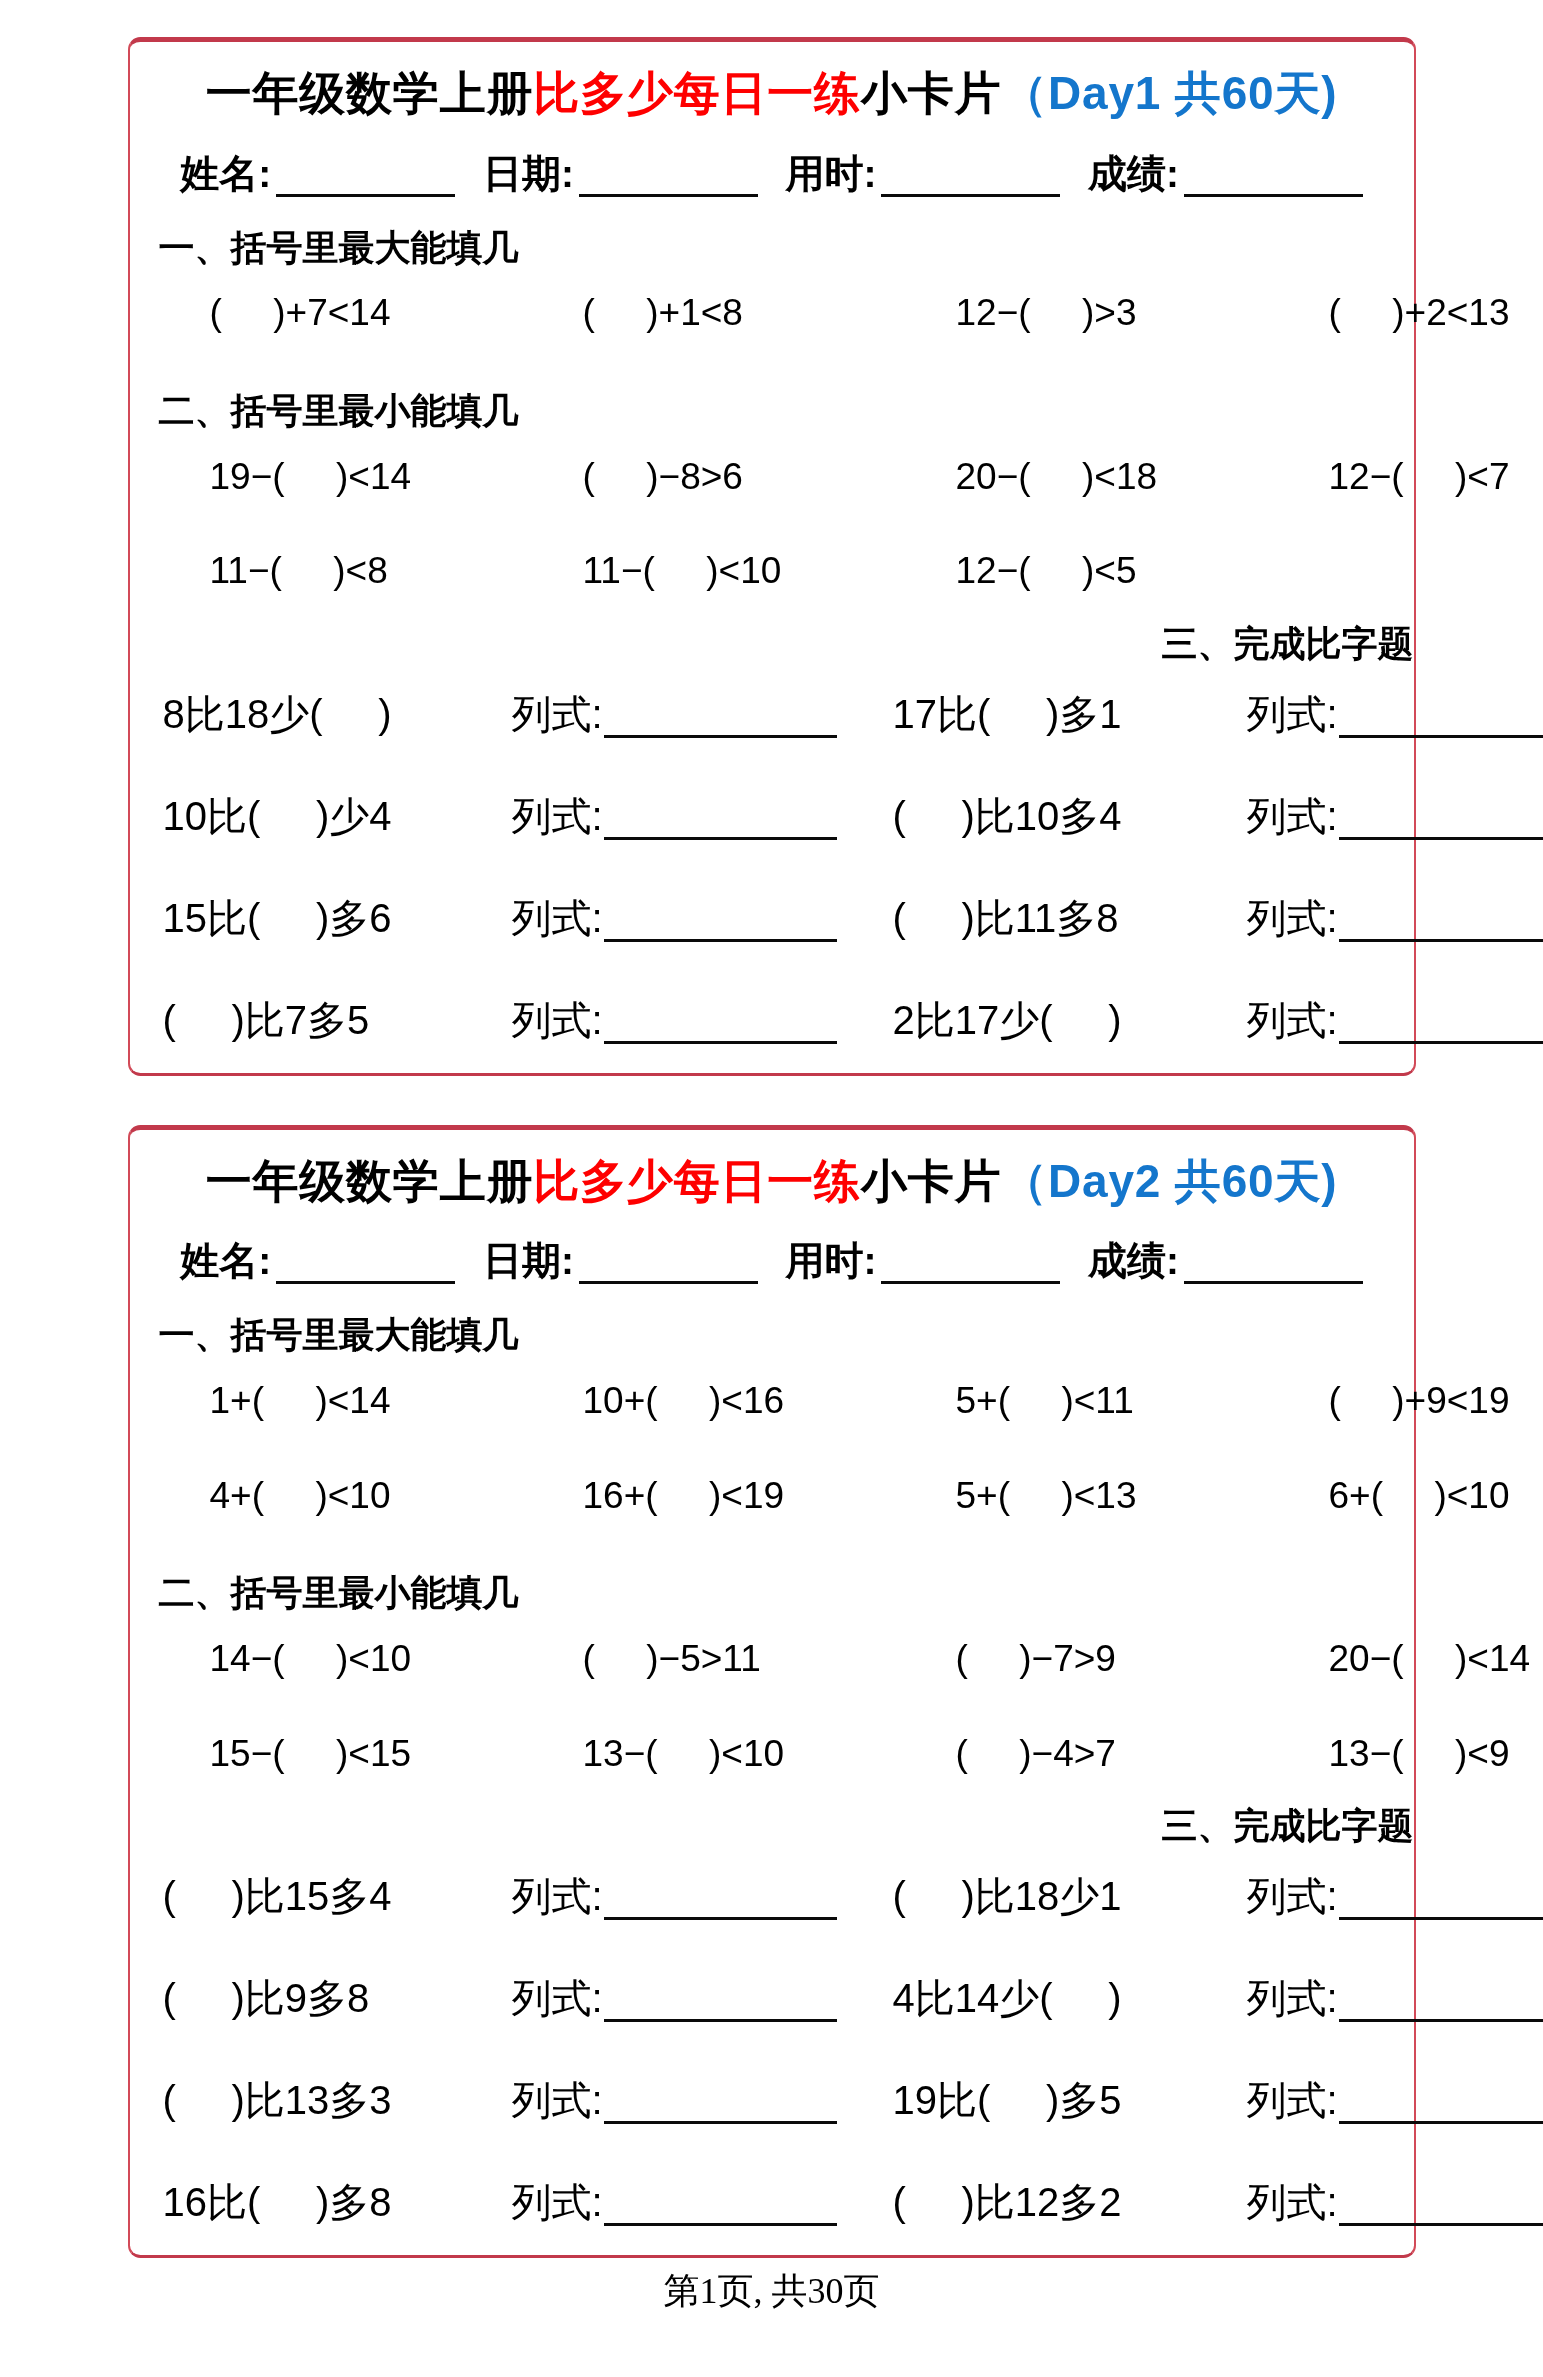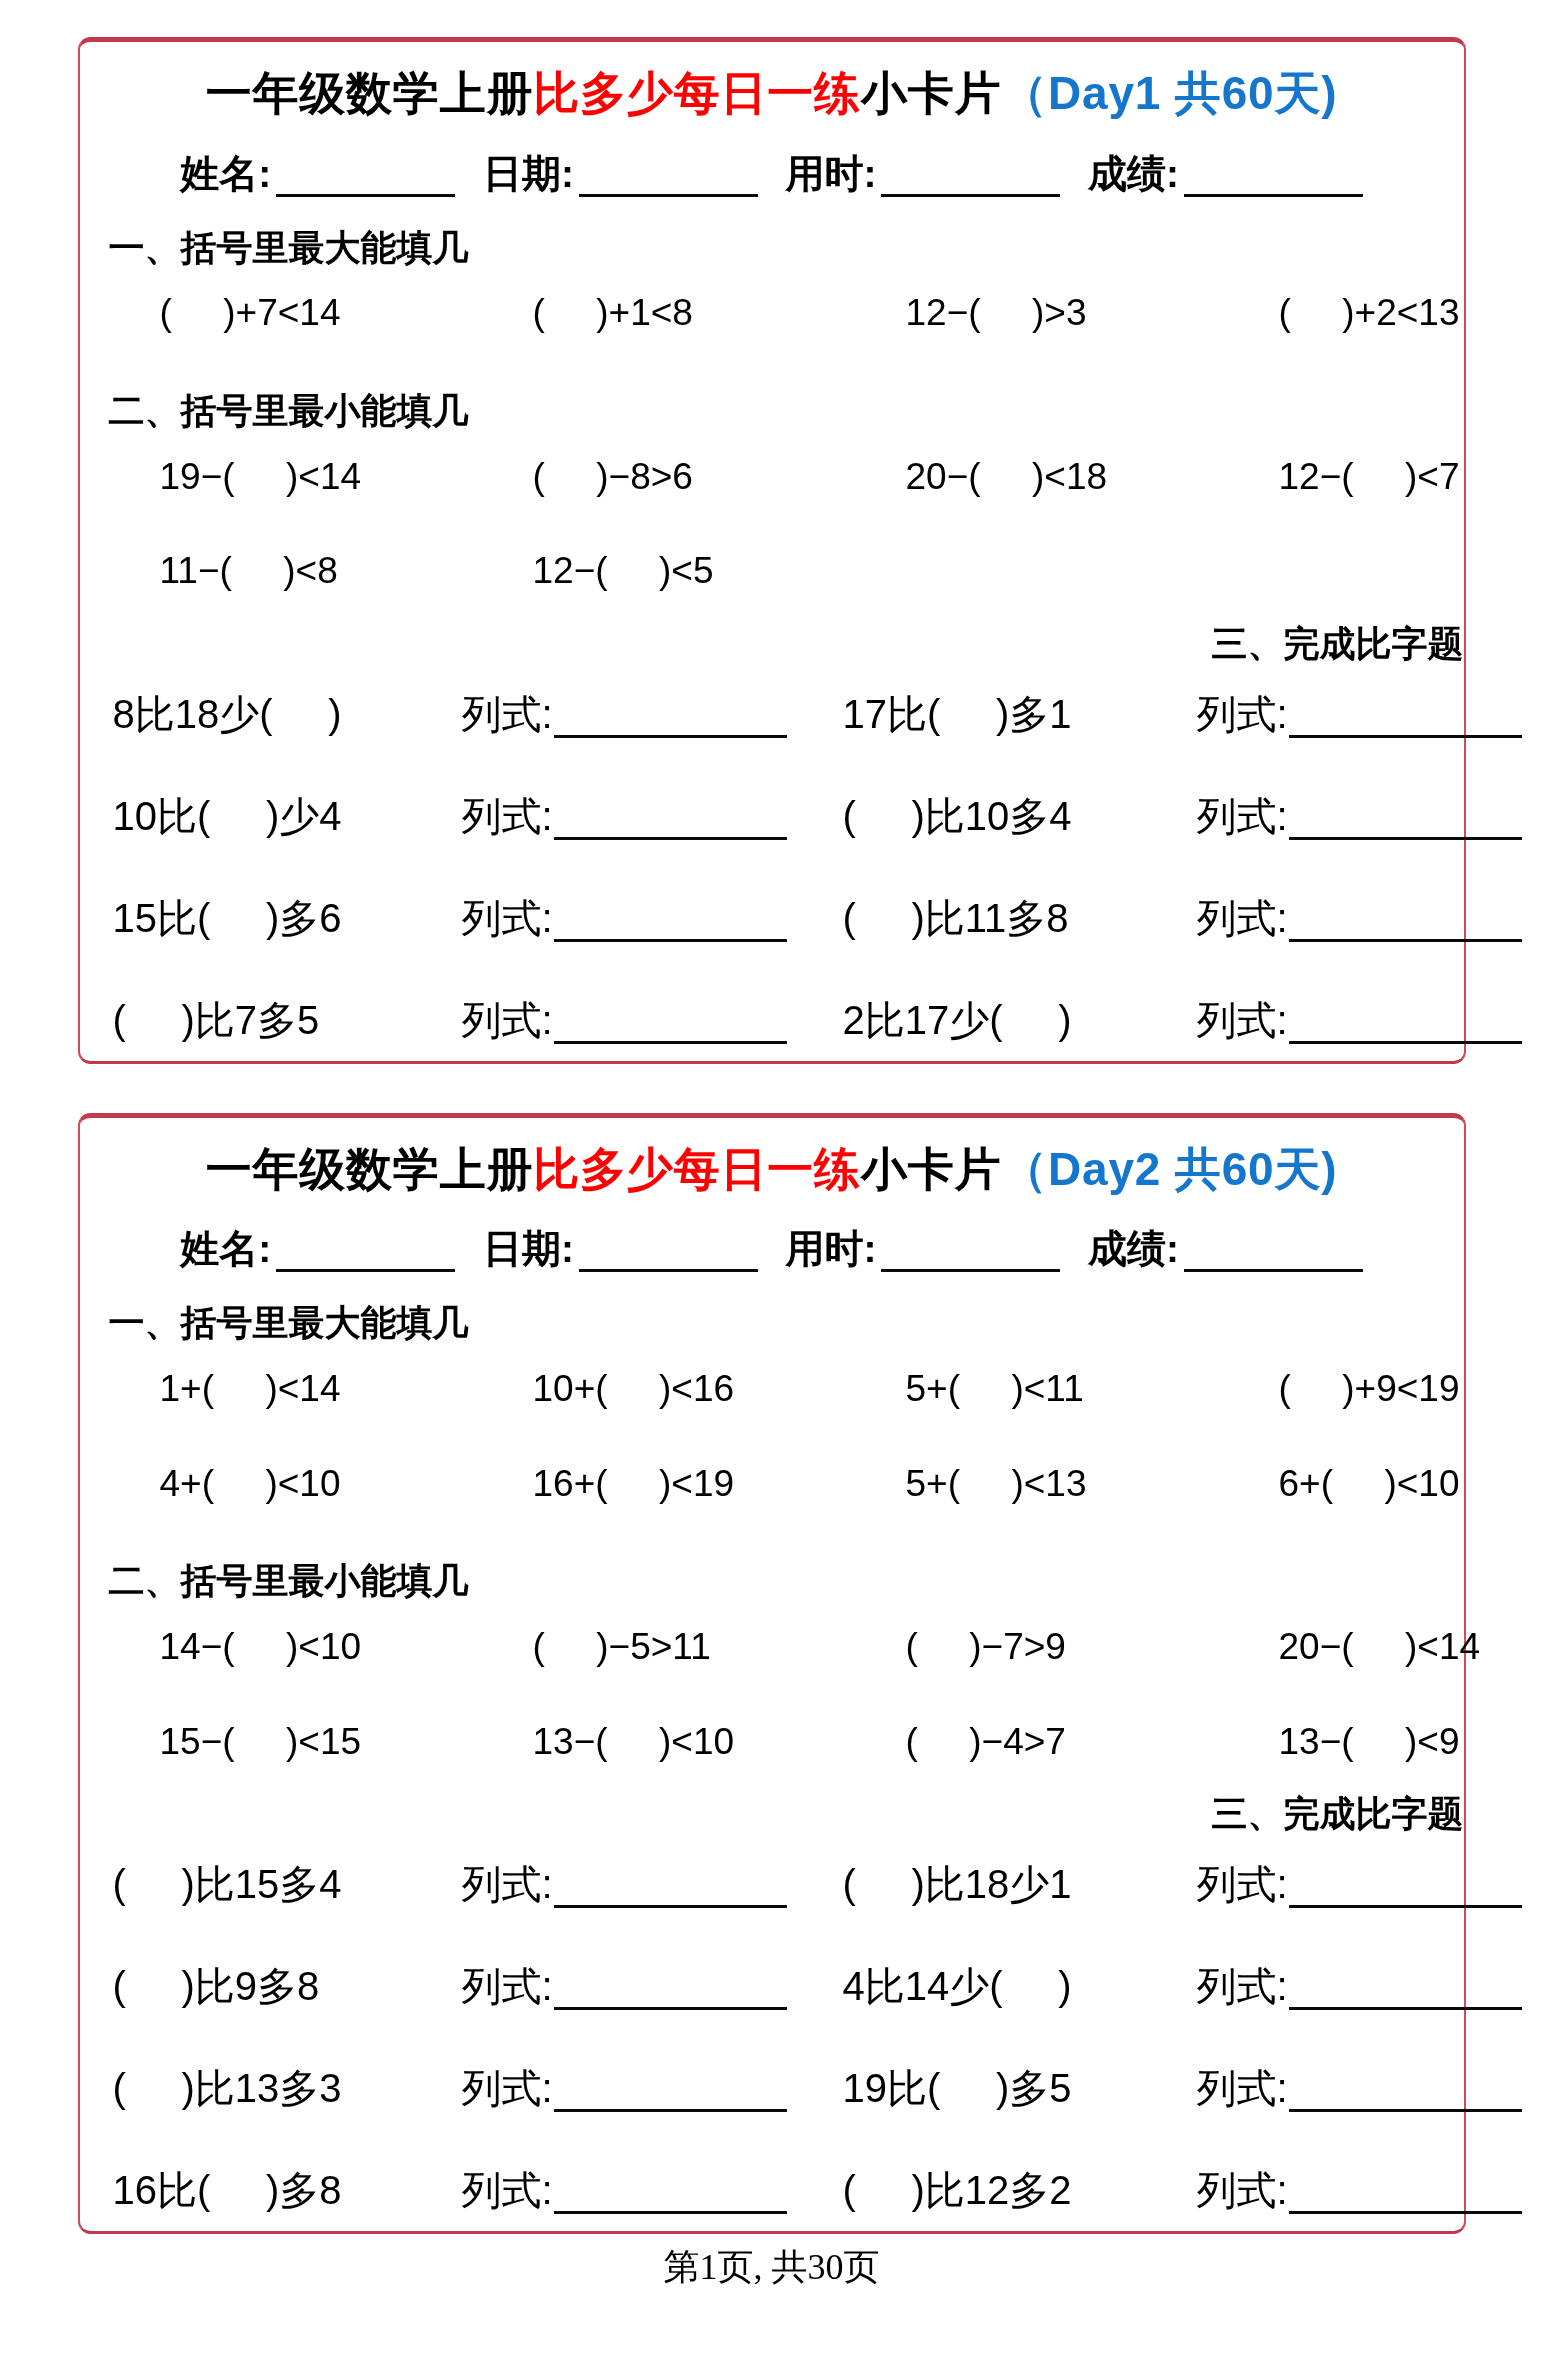--- a/index.html
+++ b/index.html
@@ -5,28 +5,28 @@
   html,body{margin:0;padding:0;}
   body{
     width:1543px;
     min-height:2377px;
     background:#ffffff;
     font-family:"Liberation Sans","DejaVu Sans",sans-serif;
     color:#000;
   }
   .card{
     box-sizing:border-box;
-    width:1388px;
+    width:1288px;
     margin:37px auto 0 auto;
     background:#fff;
     border:2.3px solid #d24a58;
     border-top:5.4px solid #c2394b;
     border-bottom:3.9px solid #c2394b;
     border-radius:12.4px;
-    padding-bottom:17px;
+    padding-bottom:29px;
   }
   .card.second{margin-top:49px;}
   .card-title{
     margin-top:25px;
     text-align:center;
     font-size:46px;
     font-weight:700;
     line-height:1.15;
     letter-spacing:0.8px;
     white-space:nowrap;
@@ -120,21 +120,21 @@
         <span class="blank"></span>
       </span>
   </div>
   <span class="sec-heading sec1-head">一、括号里最大能填几</span>
   <div id="c0s0">
       <div class="eq-row row-first"><span class="eq">(     )+7&lt;14</span><span class="eq">(     )+1&lt;8</span><span class="eq">12−(     )&gt;3</span><span class="eq">(     )+2&lt;13</span></div>
     </div>
   <span class="sec-heading sec2-head">二、括号里最小能填几</span>
   <div id="c0s1">
       <div class="eq-row row-first"><span class="eq">19−(     )&lt;14</span><span class="eq">(     )−8&gt;6</span><span class="eq">20−(     )&lt;18</span><span class="eq">12−(     )&lt;7</span></div>
-      <div class="eq-row row-gap"><span class="eq">11−(     )&lt;8</span><span class="eq">12−(     )&lt;5</span></div>
+      <div class="eq-row row-gap"><span class="eq">11−(     )&lt;8</span><span class="eq">11−(     )&lt;10</span><span class="eq">12−(     )&lt;5</span></div>
     </div>
   <span class="sec-heading sec3-head">三、完成比字题</span>
   <div id="c0s2">
       <div class="cmp-row row-first"><span class="cmp">8比18少(     )</span><span class="lieshi"><span class="lieshi-label">列式:</span><span class="blank-line"></span></span><span class="cmp">17比(     )多1</span><span class="lieshi"><span class="lieshi-label">列式:</span><span class="blank-line"></span></span></div>
       <div class="cmp-row row-gap"><span class="cmp">10比(     )少4</span><span class="lieshi"><span class="lieshi-label">列式:</span><span class="blank-line"></span></span><span class="cmp">(     )比10多4</span><span class="lieshi"><span class="lieshi-label">列式:</span><span class="blank-line"></span></span></div>
       <div class="cmp-row row-gap"><span class="cmp">15比(     )多6</span><span class="lieshi"><span class="lieshi-label">列式:</span><span class="blank-line"></span></span><span class="cmp">(     )比11多8</span><span class="lieshi"><span class="lieshi-label">列式:</span><span class="blank-line"></span></span></div>
       <div class="cmp-row row-gap"><span class="cmp">(     )比7多5</span><span class="lieshi"><span class="lieshi-label">列式:</span><span class="blank-line"></span></span><span class="cmp">2比17少(     )</span><span class="lieshi"><span class="lieshi-label">列式:</span><span class="blank-line"></span></span></div>
     </div>
 </div>
 

